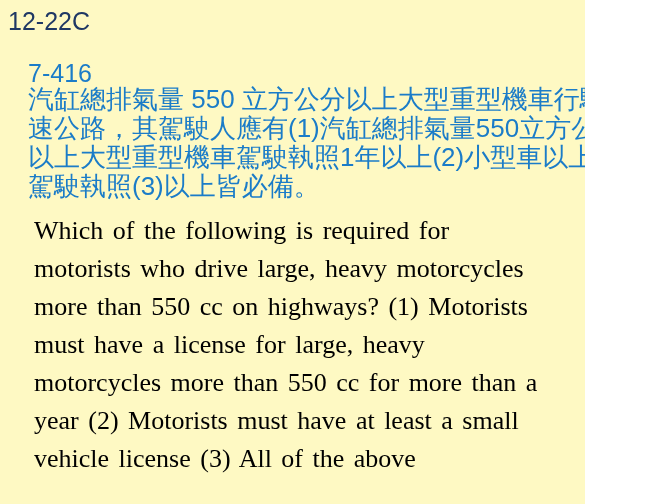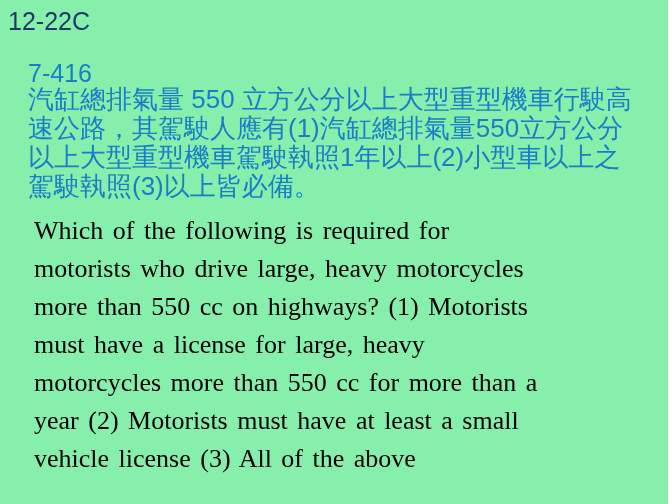--- a/index.html
+++ b/index.html
@@ -2,23 +2,23 @@
 <html><head>
 <meta charset="utf-8">
 <style>
   html, body {
     margin: 0;
     padding: 0;
     background: #ffffff;
   }
   .slide {
     position: relative;
-    width: 668px;
+    width: 585px;
     height: 504px;
-    background: #86efac;
+    background: #fef9c3;
     overflow: hidden;
     font-family: "Liberation Sans", sans-serif;
   }
   .slide-title {
     position: absolute;
     left: 8px;
     top: 6px;
     font-size: 25px;
     line-height: 30px;
     color: #1f3864;

